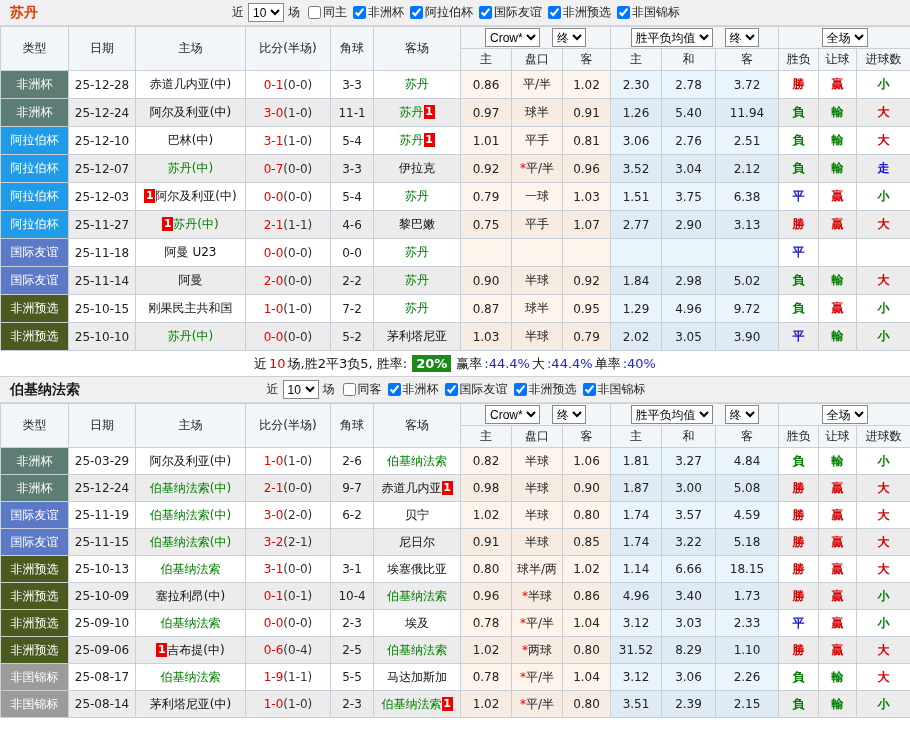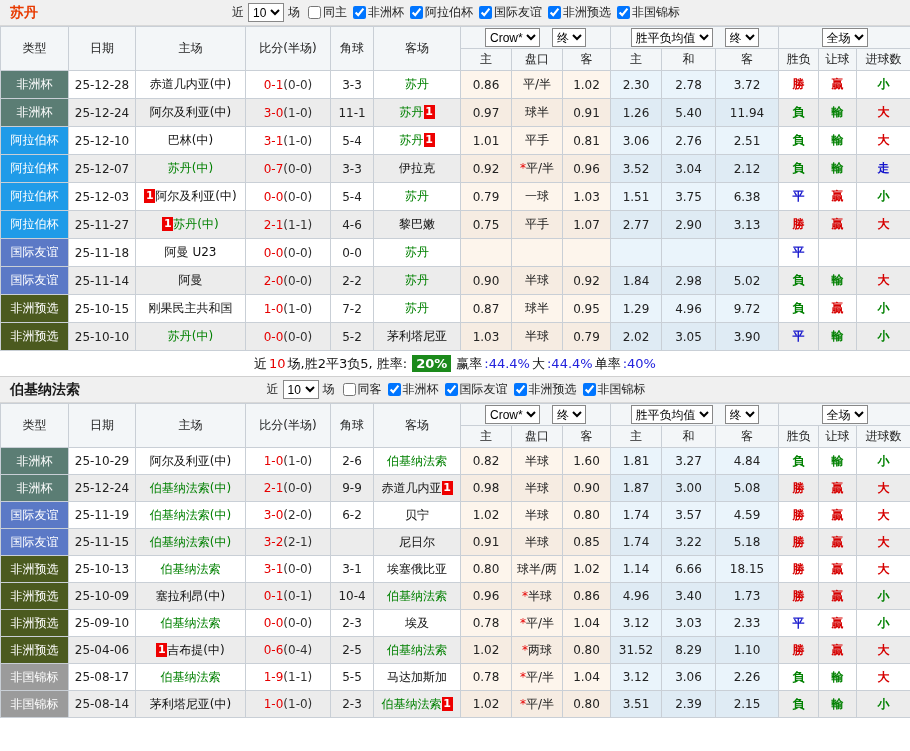--- a/index.html
+++ b/index.html
@@ -395,41 +395,41 @@
               <th>和</th>
               <th>客</th>
               <th>胜负</th>
               <th>让球</th>
               <th>进球数</th>
             </tr>
           </thead>
           <tbody>
             <tr>
               <td class="type-cell" style="background: rgb(91, 125, 116);">非洲杯</td>
-              <td>25-10-29</td>
+              <td>25-03-29</td>
               <td><span class="team-black">阿尔及利亚(中)</span></td>
               <td><span class="score-ft">1-0</span><span class="score-ht">(1-0)</span></td>
               <td>2-6</td>
               <td><span class="team-green">伯基纳法索</span></td>
               <td class="tint-warm">0.82</td>
               <td class="tint-warm">半球</td>
-              <td class="tint-warm">1.60</td>
+              <td class="tint-warm">1.06</td>
               <td class="tint-cool">1.81</td>
               <td class="tint-cool">3.27</td>
               <td class="tint-cool">4.84</td>
               <td class="res" style="color: rgb(0, 128, 0);">負</td>
               <td class="res" style="color: rgb(0, 128, 0);">輸</td>
               <td class="res" style="color: rgb(0, 128, 0);">小</td>
             </tr>
             <tr>
               <td class="type-cell" style="background: rgb(91, 125, 116);">非洲杯</td>
               <td>25-12-24</td>
               <td><span class="team-green">伯基纳法索(中)</span></td>
               <td><span class="score-ft">2-1</span><span class="score-ht">(0-0)</span></td>
-              <td>9-9</td>
+              <td>9-7</td>
               <td><span class="team-black">赤道几内亚</span><span class="rc-badge">1</span></td>
               <td class="tint-warm">0.98</td>
               <td class="tint-warm">半球</td>
               <td class="tint-warm">0.90</td>
               <td class="tint-cool">1.87</td>
               <td class="tint-cool">3.00</td>
               <td class="tint-cool">5.08</td>
               <td class="res" style="color: rgb(214, 0, 0);">勝</td>
               <td class="res" style="color: rgb(214, 0, 0);">贏</td>
               <td class="res" style="color: rgb(214, 0, 0);">大</td>
@@ -514,21 +514,21 @@
               <td class="tint-warm">1.04</td>
               <td class="tint-cool">3.12</td>
               <td class="tint-cool">3.03</td>
               <td class="tint-cool">2.33</td>
               <td class="res" style="color: rgb(21, 21, 204);">平</td>
               <td class="res" style="color: rgb(214, 0, 0);">贏</td>
               <td class="res" style="color: rgb(0, 128, 0);">小</td>
             </tr>
             <tr>
               <td class="type-cell" style="background: rgb(75, 90, 31);">非洲预选</td>
-              <td>25-04-06</td>
+              <td>25-09-06</td>
               <td><span class="rc-badge">1</span><span class="team-black">吉布提(中)</span></td>
               <td><span class="score-ft">0-6</span><span class="score-ht">(0-4)</span></td>
               <td>2-5</td>
               <td><span class="team-green">伯基纳法索</span></td>
               <td class="tint-warm">1.02</td>
               <td class="tint-warm"><span class="red-star">*</span>两球</td>
               <td class="tint-warm">0.80</td>
               <td class="tint-cool">31.52</td>
               <td class="tint-cool">8.29</td>
               <td class="tint-cool">1.10</td>

